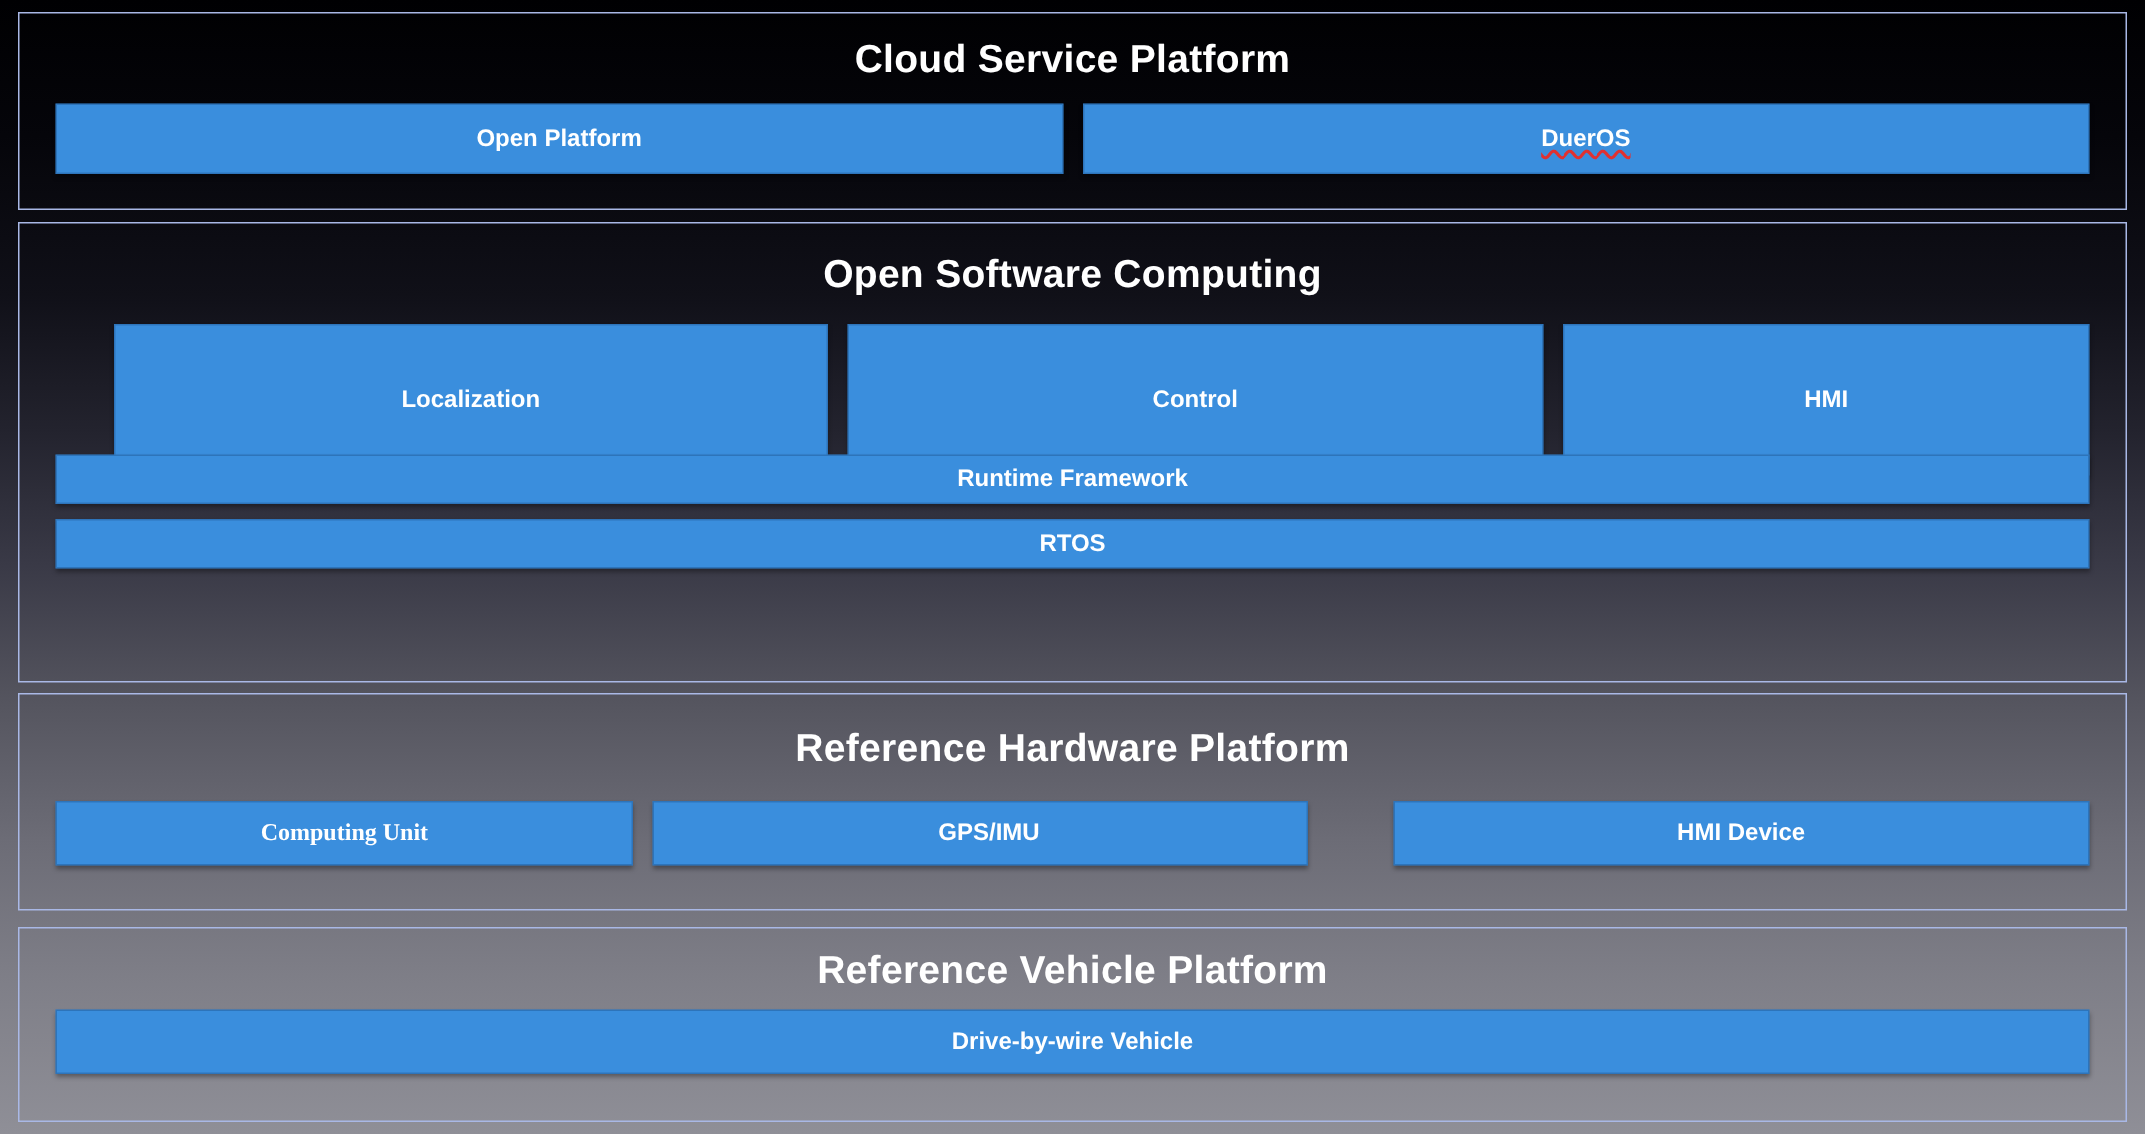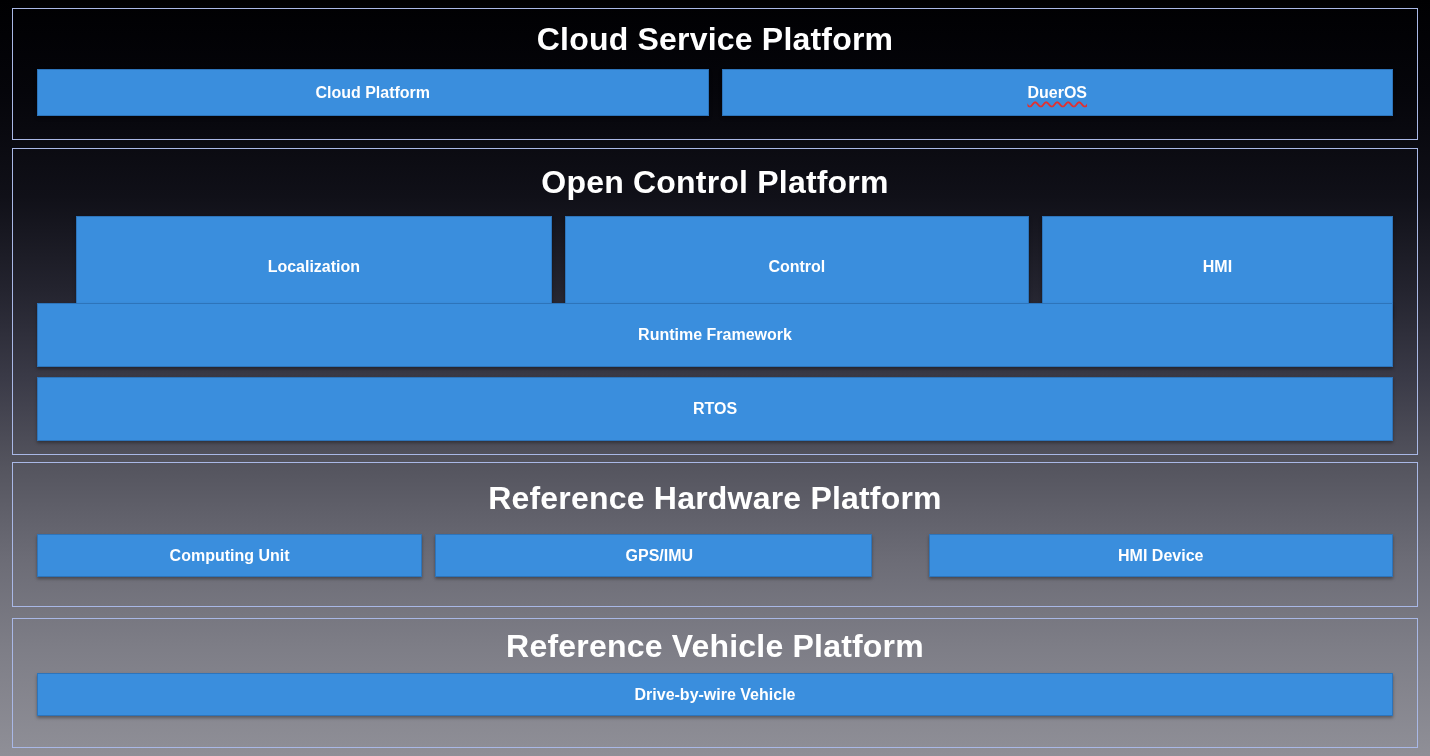--- a/index.html
+++ b/index.html
@@ -37,21 +37,21 @@
     box-sizing: border-box;
     display: flex;
     flex-direction: column;
   }
   .section-title {
     display: flex;
     align-items: center;
     justify-content: center;
     color: #ffffff;
     font-weight: 700;
-    font-size: 32px;
+    font-size: 26px;
     letter-spacing: 0.2px;
     flex: 0 0 auto;
   }
   .row {
     display: flex;
     gap: 13px;
     flex: 0 0 auto;
   }
   .box {
     background: #3a8edd;
@@ -67,21 +67,21 @@
   }
   
   .s1 { height: 132px; }
   .s1 .section-title { height: 60px; }
   .s1 .row .box { height: 47px; flex: 1; }
   
   .s2 { height: 307px; margin-top: 8px; }
   .s2 .section-title { height: 67px; }
   .s2 .row-top { height: 75px; padding-left: 39px; }
   .s2 .row-top .box { height: 101px; }
-  .s2 .bar { height: 64px; margin-top: 12px; }
+  .s2 .bar { height: 33px; margin-top: 12px; }
   
   .s3 { height: 145px; margin-top: 7px; }
   .s3 .section-title { height: 71px; text-align: center; }
   .s3 .row .box { height: 43px; }
   
   .s4 { height: 130px; margin-top: 11px; }
   .s4 .section-title { height: 54px; }
   .s4 .bar { height: 43px; }
   .misspelled {
     text-decoration-line: underline;
@@ -93,30 +93,30 @@
 </style>
 </head>
 <body>
 
 <div class="stack">
 
   <div class="section s1">
     <div class="section-title">Cloud Service Platform</div>
     <div class="row">
       <div class="box">
-        <span>Cloud Platform</span>
+        <span>Open Platform</span>
       </div>
       <div class="box">
         <span class="misspelled">DuerOS</span>
       </div>
     </div>
   </div>
 
   <div class="section s2">
-    <div class="section-title">Open Control Platform</div>
+    <div class="section-title">Open Software Computing</div>
     <div class="row row-top">
       <div class="box" style="flex: 494;">
         <span>Localization</span>
       </div>
       <div class="box" style="flex: 482;">
         <span>Control</span>
       </div>
       <div class="box" style="flex: 364;">
         <span>HMI</span>
       </div>
@@ -125,21 +125,21 @@
       <span>Runtime Framework</span>
     </div>
     <div class="box bar" style="margin-top: 10px;">
       <span>RTOS</span>
     </div>
   </div>
 
   <div class="section s3">
     <div class="section-title">Reference Hardware Platform</div>
     <div class="row">
-      <div class="box" style="flex: 401;">
+      <div class="box" style="flex: 401; font-family: Liberation Serif, serif;">
         <span>Computing Unit</span>
       </div>
       <div class="box" style="flex: 442; padding-left: 12px;">
         <span>GPS/IMU</span>
       </div>
       <div class="box" style="flex: 484; margin-left: 44px;">
         <span>HMI Device</span>
       </div>
     </div>
   </div>

